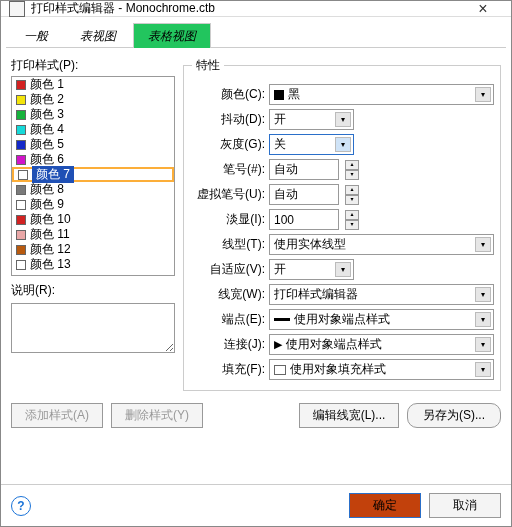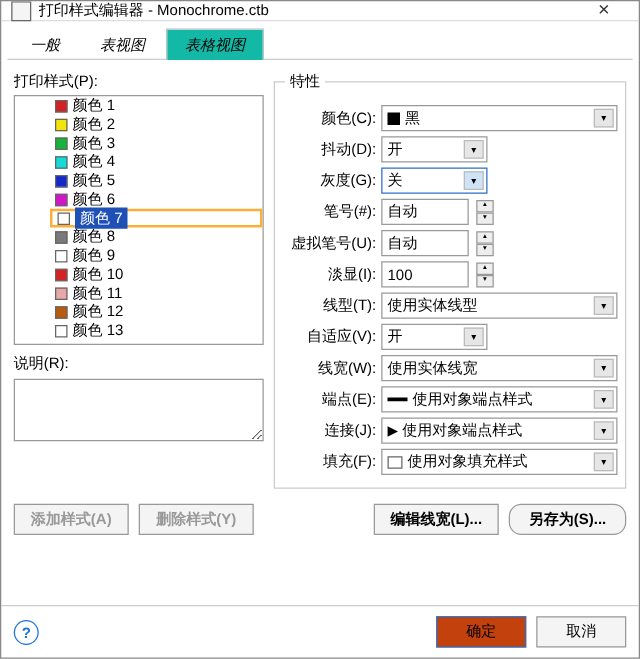--- a/index.html
+++ b/index.html
@@ -3,48 +3,48 @@
 <meta charset="utf-8">
 <style>
 * { box-sizing: border-box; margin: 0; padding: 0; font-family: "Microsoft YaHei", "SimSun", sans-serif; font-size: 12px; }
 body { background: #fff; width: 512px; height: 527px; border: 1px solid #888; position: relative; }
 .titlebar { height: 16px; display: flex; align-items: center; padding: 0 8px; border-bottom: 1px solid #ddd; }
 .title-icon { width: 16px; height: 16px; border: 1px solid #666; margin-right: 6px; background: #f5f5f5; display:inline-block;}
 .titlebar .txt { flex: 1; }
 .close { width: 40px; text-align: center; font-size: 16px; color: #333; cursor: default; }
 .tabs { display: flex; padding: 6px 8px 0 8px; }
 .tab { padding: 4px 14px 3px; border: 1px solid #ccc; border-bottom: none; margin-right: 2px; background: #fff; position: relative; font-style: italic; }
-.tab.active { background: #14b8a6; z-index: 2; }
+.tab.active { background: #22c55e; z-index: 2; }
 .tab:not(.active) { border-color: transparent; }
 .tab-border { border-top: 1px solid #ccc; margin: 0 5px; position: relative; top: -1px; }
 .content { padding: 8px 10px 0 10px; display: flex; gap: 8px; }
-.left { width: 200px; }
+.left { width: 164px; }
 .right { flex: 1; }
 fieldset { border: 1px solid #ccc; padding: 4px 6px 6px; margin-bottom: 4px; }
 legend { padding: 0 4px; }
-.listbox { border: 1px solid #999; height: 200px; overflow-y: auto; margin-top: 2px; background: #fff; padding-left: 28px; }
+.listbox { border: 1px solid #999; height: 200px; overflow-y: auto; margin-top: 2px; background: #fff; }
 .listrow { display: flex; align-items: center; height: 15px; padding: 0 4px; }
 .listrow.selected { border: 2px solid #fcae39; }
 .listrow.selected .rowlabel { background: #1f50b5; color: #fff; padding: 0 4px; }
 .swatch { width: 10px; height: 10px; border: 1px solid #666; margin-right: 4px; flex-shrink: 0; }
 .desc-text { width: 100%; height: 50px; border: 1px solid #999; margin-top: 4px; }
 .props-label { margin: 2px 0 2px 2px; }
 .proprow { display: flex; align-items: center; margin: 4px 0; gap: 4px; }
 .proprow label { width: 75px; text-align: right; }
 .sel { flex: 1; height: 21px; border: 1px solid #999; background: #fff; display: flex; align-items: center; padding: 0 4px; position: relative; }
 .sel .arrow { position: absolute; right: 2px; top: 2px; width: 16px; height: 15px; background: #e6e6e6; border: 1px solid #bbb; display:flex; align-items:center; justify-content:center; font-size: 8px; }
 .sel.short { width: 85px; flex: none; }
 .sel.long { width: 180px; }
 .stepper { width: 14px; display:flex; flex-direction:column; margin-left: 2px;}
 .stepper div { height: 10px; border: 1px solid #999; background:#eee; font-size:6px; line-height:6px; text-align:center;}
 .colorchip { width: 10px; height: 10px; background:#000; margin-right:4px;}
 .linechip { width:16px; border-top: 3px solid #000; margin-right:4px;}
 .arrowchip { font-size:11px;}
 .boxchip { width:12px;height:10px;border:1px solid #666;margin-right:4px;}
-.btnrow { display: flex; gap: 8px; padding: 8px 10px; justify-content: flex-end; font-weight: bold;}
+.btnrow { display: flex; gap: 8px; padding: 8px 10px; justify-content: flex-end;}
 .btn { border: 1px solid #999; padding: 3px 10px; background: #f4f4f4; min-width: 92px; text-align: center; }
 .btn.disabled { color: #999; }
 .footer { position: absolute; bottom: 0; left: 0; right: 0; border-top: 1px solid #ccc; padding: 8px 10px; display: flex; align-items: center; }
 .help { width: 20px; height: 20px; border-radius: 50%; border: 1px solid #1a73d8; color: #1a73d8; display:flex; align-items:center; justify-content:center; font-weight:bold;}
 .footer .spacer { flex: 1; }
 .footer .btn { min-width: 72px; margin-left: 8px; }
 .footer .btn.primary { border: 1px solid #2a6fc9; background: #c2410c; }
 .last-dots { color:#333;}
 </style>
 </head>
@@ -198,21 +198,21 @@
         <label>自适应(V):</label>
         <div class="sel short">
           <span>开</span>
           <span class="arrow">▾</span>
         </div>
       </div>
 
       <div class="proprow">
         <label>线宽(W):</label>
         <div class="sel long">
-          <span>使用实体线宽</span>
+          <span>打印样式编辑器</span>
           <span class="arrow">▾</span>
         </div>
       </div>
 
       <div class="proprow">
         <label>端点(E):</label>
         <div class="sel long">
           <span class="linechip"></span>
           <span>使用对象端点样式</span>
           <span class="arrow">▾</span>

